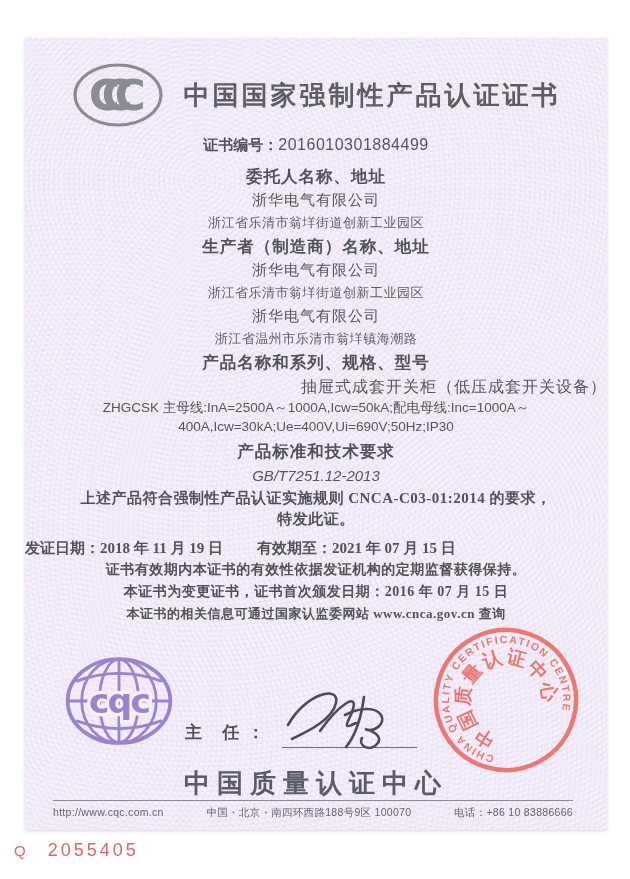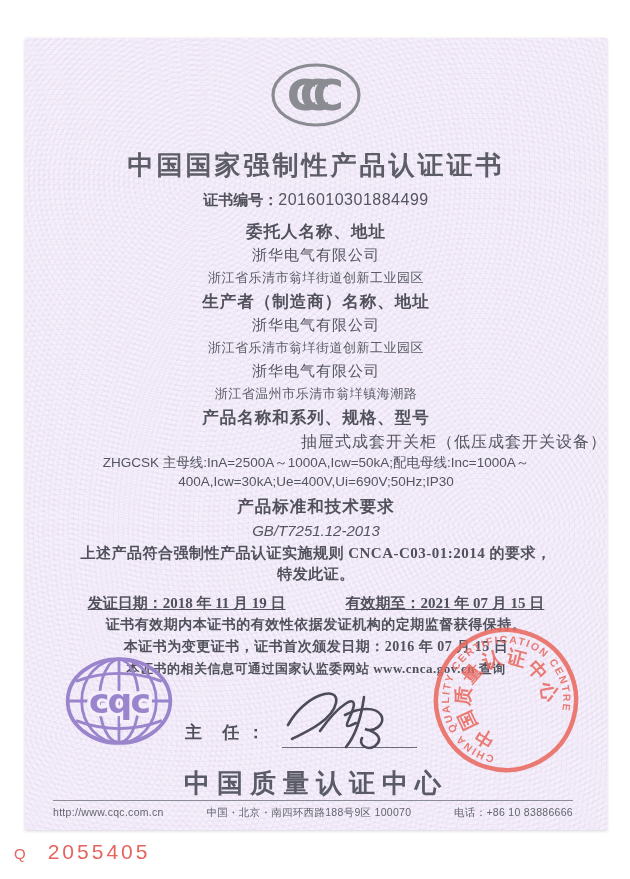--- a/index.html
+++ b/index.html
@@ -13,48 +13,48 @@
     position:absolute;left:25px;top:38px;width:582px;height:792px;
     background-color:#f4effa;
     background-image:
       repeating-radial-gradient(circle at 30% 18%, rgba(186,150,214,.08) 0 1.5px, rgba(255,255,255,0) 1.5px 5px),
       repeating-radial-gradient(circle at 78% 62%, rgba(214,150,186,.07) 0 1.5px, rgba(255,255,255,0) 1.5px 5px),
       repeating-radial-gradient(circle at 8% 88%, rgba(150,160,214,.06) 0 1.5px, rgba(255,255,255,0) 1.5px 5px);
     box-shadow:0 1px 3px rgba(90,80,110,.25);
     overflow:hidden;
   }
   .center{text-align:center;}
-  .header{display:flex;align-items:center;justify-content:center;gap:20px;margin-top:24px;flex-direction:column;}
+  .header{display:flex;align-items:center;justify-content:center;gap:20px;margin-top:24px;}
   .title{font-size:26px;font-weight:600;letter-spacing:3px;color:#5c5d66;}
   .certno{margin-top:8px;font-size:15px;color:#54555f;}
   .certno .num{font-size:16px;letter-spacing:.5px;}
   .kai{font-family:"Liberation Serif",serif;font-weight:700;color:#50515b;}
   .sec{margin-top:2px;}
   .sec .heading{font-size:16.5px;line-height:24px;letter-spacing:1px;}
   .sec .name{font-size:15px;line-height:23px;letter-spacing:1px;font-family:"Liberation Serif",serif;color:#54555f;}
   .sec .addr{font-size:13px;line-height:21px;letter-spacing:.5px;font-family:Liberation Sans, sans-serif;color:#5a5b65;}
   .sec .spec{font-size:13.5px;line-height:19px;color:#54555f;}
   .gbline{font-size:15px;line-height:24px;color:#54555f;font-style:italic;}
   .statement{margin-top:0;font-size:15px;line-height:21px;letter-spacing:.5px;}
-  .dates{margin-top:7px;display:flex;justify-content:center;gap:60px;font-size:15px;line-height:22px;text-decoration:underline;}
+  .dates{margin-top:7px;display:flex;justify-content:flex-start;gap:34px;font-size:15px;line-height:22px;}
   .note{font-size:14px;line-height:22px;letter-spacing:.5px;}
   .note.small{font-size:13px;}
   .bottom-area{position:absolute;left:0;right:0;top:585px;height:160px;}
   .cqc-logo{position:absolute;left:38px;top:30px;}
   .director{position:absolute;left:160px;top:62px;display:flex;align-items:flex-end;gap:10px;}
   .director-label{font-size:17px;letter-spacing:8px;color:#4f505a;padding-bottom:4px;}
   .sig-box{position:relative;width:135px;height:62px;border-bottom:1.5px solid #6b6c76;}
   .sig-box svg{position:absolute;left:0;bottom:-4px;}
   .seal{position:absolute;right:26px;top:2px;opacity:.88;}
   .org-name{position:absolute;left:0;right:0;top:728px;text-align:center;font-size:26px;letter-spacing:7px;font-weight:600;color:#5a5b66;}
   .divider{position:absolute;left:28px;right:34px;top:762px;border-top:1.5px solid #8b8c96;}
   .footer{position:absolute;left:28px;right:34px;top:768px;display:flex;justify-content:space-between;font-size:10.5px;color:#63646e;letter-spacing:.3px;}
   .stamp-number{position:absolute;left:14px;top:840px;color:#e5645e;display:flex;align-items:baseline;gap:22px;}
   .stamp-number .q{font-size:15px;}
-  .stamp-number .n{font-size:21px;letter-spacing:3px;}
+  .stamp-number .n{font-size:18px;letter-spacing:3px;}
 </style>
 </head>
 <body>
 
 <div class="page">
 
   <div class="header">
     <svg width="92" height="66" viewBox="0 0 92 66">
       <ellipse cx="46" cy="33" rx="43" ry="30" fill="none" stroke="#8b8b92" stroke-width="3.2"></ellipse>
       <text x="17" y="48" font-family="DejaVu Sans, sans-serif" font-size="42" font-weight="bold" fill="#8b8b92" letter-spacing="-18">CCC</text>

